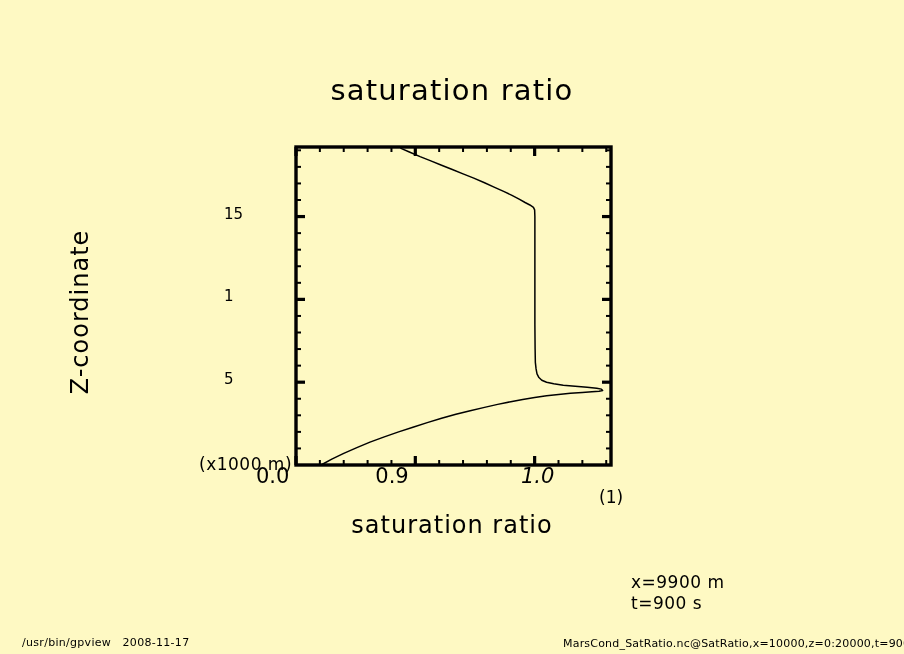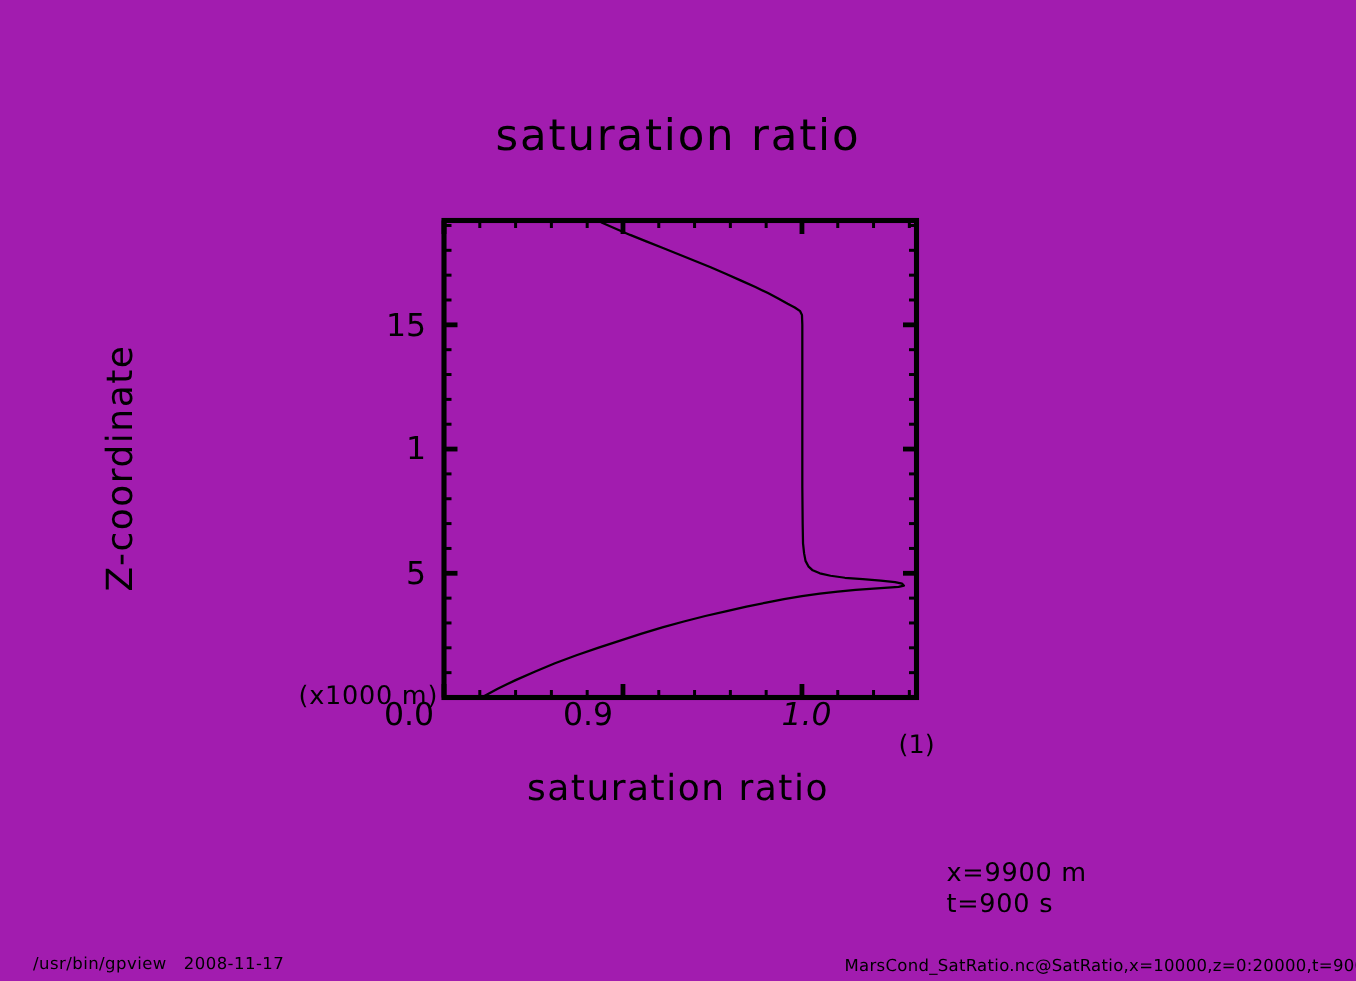--- a/index.html
+++ b/index.html
@@ -13,21 +13,21 @@
     position: relative;
     font-family: "DejaVu Sans", sans-serif;
     color: #000000;
     overflow: hidden;
   }
   .page {
     position: absolute;
     left: 0; top: 0;
     width: 904px;
     height: 654px;
-    background: #a21caf;
+    background: #fef9c3;
   }
   
   .txt {
     position: absolute;
     white-space: pre;
     color: #000000;
     line-height: 1;
   }
   #plot-title {
     left: 0;
@@ -55,22 +55,22 @@
     transform: rotate(-90deg);
     transform-origin: 150px 12px;
   }
   .ticklabel-x {
     font-size: 21px;
     text-align: left;
     width: 80px;
     top: 466px;
   }
   .ticklabel-y {
-    font-size: 21px;
-    text-align: right;
+    font-size: 15px;
+    text-align: left;
     width: 60px;
   }
   #xscale-note {
     left: 199px;
     top: 456px;
     font-size: 17px;
     letter-spacing: 0.5px;
   }
   #xunit-note {
     left: 599px;

